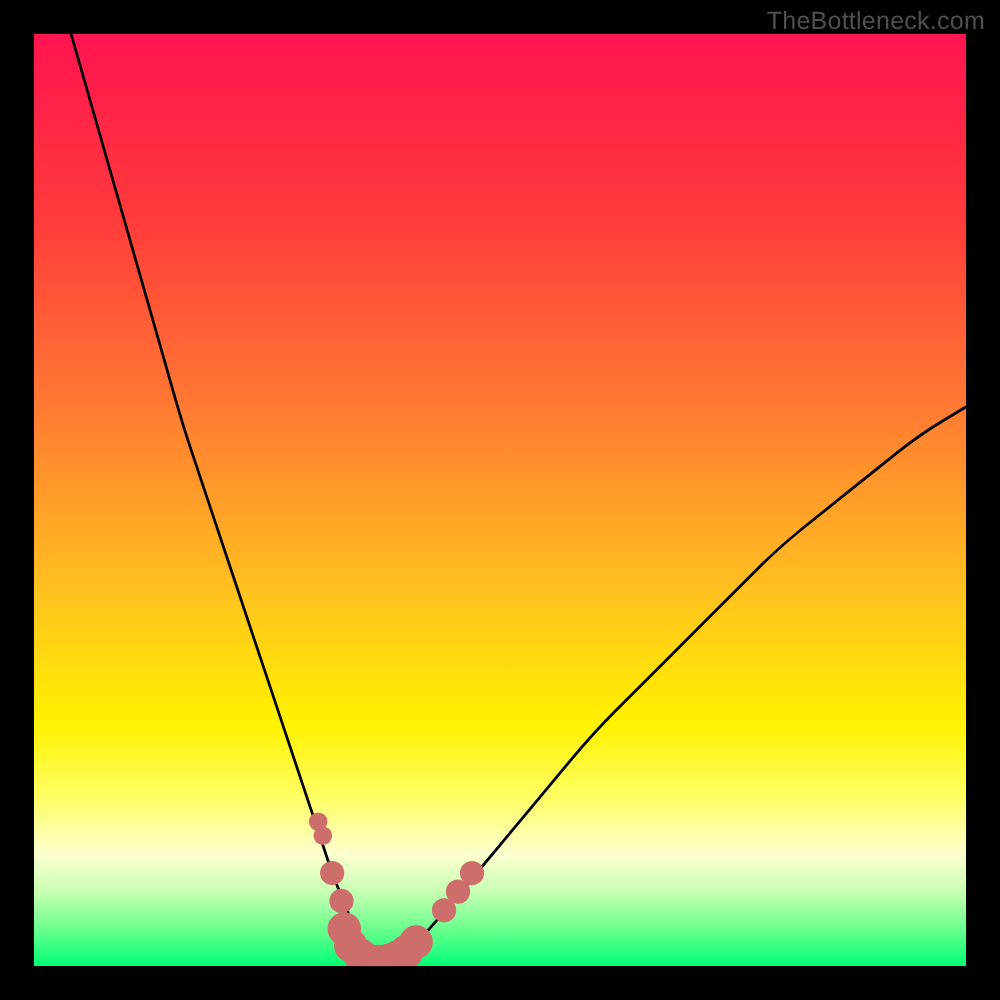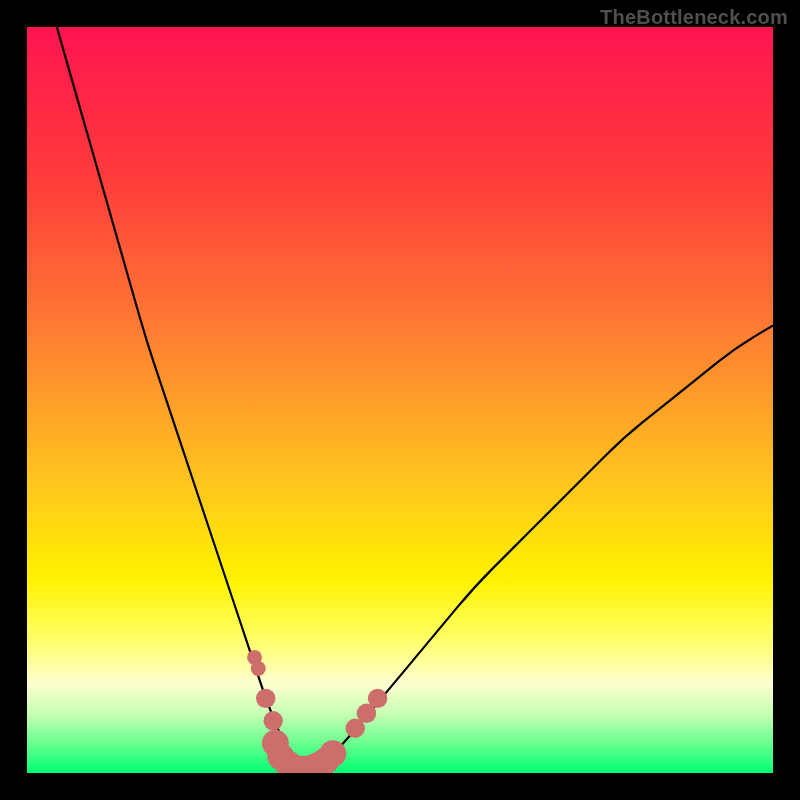--- a/index.html
+++ b/index.html
@@ -24,21 +24,21 @@
     width: 746px;
     height: 746px;
     overflow: hidden;
   }
   .watermark {
     position: absolute;
     top: 6px;
     right: 12px;
     color: #4f4f4f;
     font-size: 20px;
-    font-weight: 700;
+    font-weight: 400;
     letter-spacing: 0.2px;
     user-select: none;
   }
 </style>
 </head>
 <body>
 
 <div class="frame">
   <div class="plot">
     <svg id="chart-svg" width="746" height="746" viewBox="0 0 746 746">

